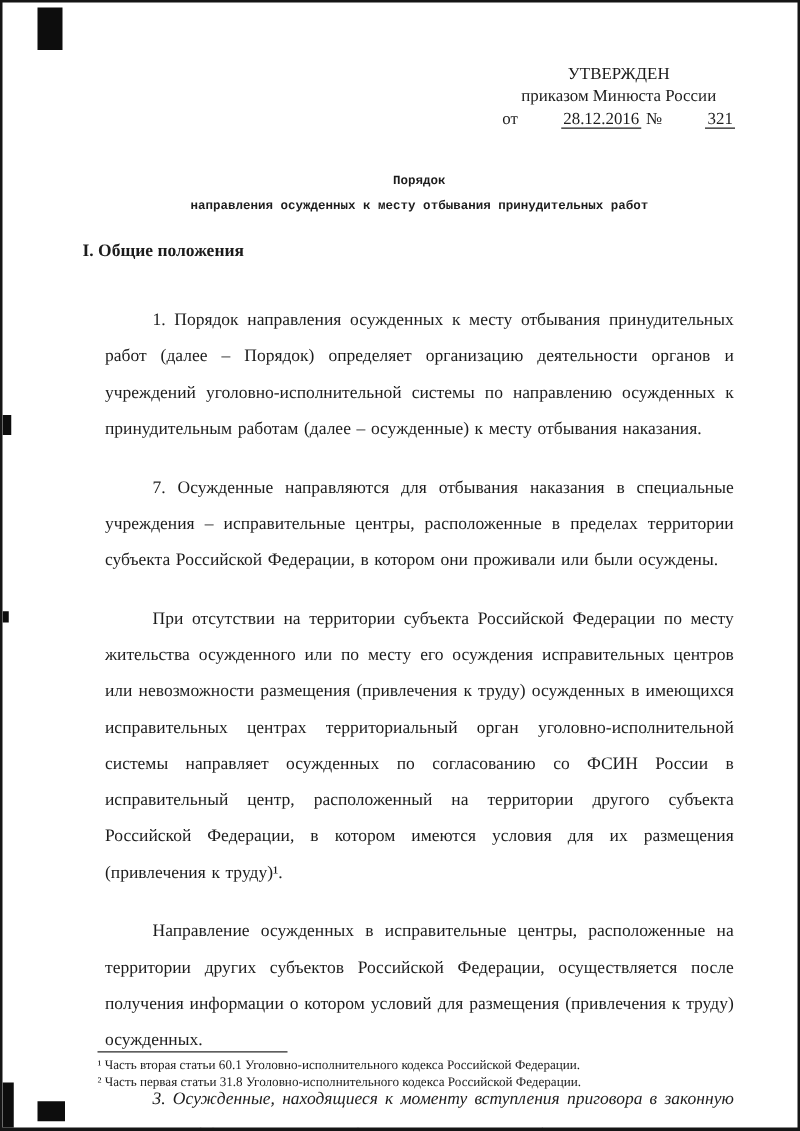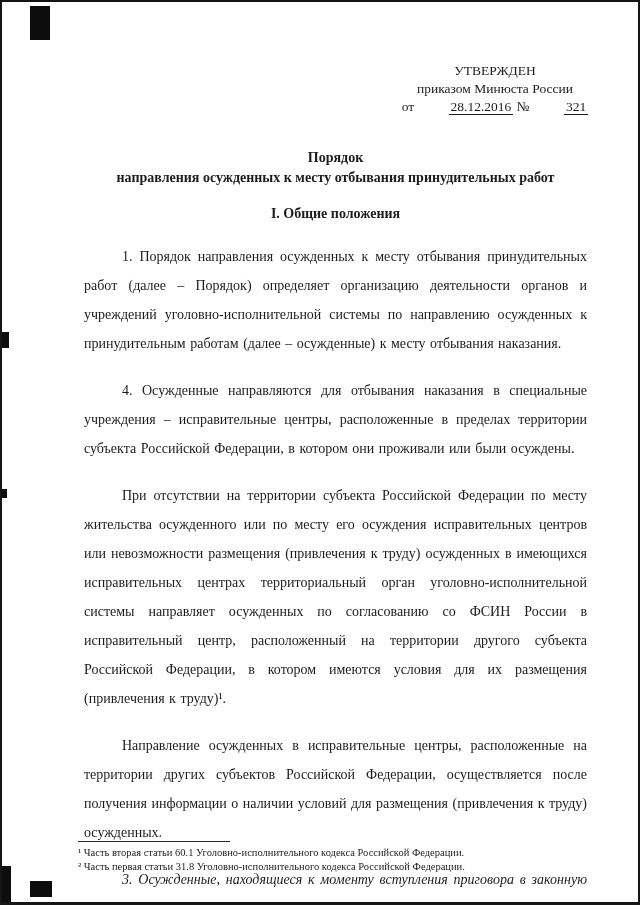--- a/index.html
+++ b/index.html
@@ -7,21 +7,21 @@
     position: relative;
     width: 640px;
     height: 905px;
     box-sizing: border-box;
     margin: 0;
     background: #ffffff;
     border: 2px solid #151515;
     border-bottom-width: 3px;
     font-family: "Liberation Serif", "DejaVu Serif", serif;
     color: #1c1c1c;
-    padding: 60px 33px 0 64px;
+    padding: 48px 33px 0 64px;
     overflow: hidden;
   }
   
   .artifact { position: absolute; background: #0d0d0d; }
   .a1 { left: 28px; top: 4px;  width: 20px; height: 34px; }
   .a2 { left: 0;    top: 330px; width: 7px;  height: 16px; }
   .a3 { left: 0;    top: 487px; width: 5px;  height: 9px; }
   .a4 { left: 28px; top: 879px; width: 22px; height: 16px; }
   .a5 { left: 0;    top: 864px; width: 9px;  height: 41px; }
 
@@ -34,30 +34,31 @@
     line-height: 18px;
   }
   .approval .u {
     border-bottom: 1px solid #1c1c1c;
     padding: 0 2px;
     margin-left: 31px;
   }
   .doc-title {
     text-align: center;
     font-weight: bold;
-    font-size: 14px;
+    font-size: 10px;
     line-height: 20px;
     margin-top: 32px;
+    font-family: Liberation Mono, monospace;
   }
   .section-heading {
-    text-align: center;
+    text-align: left;
     font-weight: bold;
     font-size: 14px;
     margin-top: 18px;
-    margin-bottom: 20px;
+    margin-bottom: 32px;
   }
   p.para {
     margin: 18px;
     font-size: 14px;
     line-height: 29px;
     text-align: justify;
     text-indent: 38px;
     word-spacing: 1px;
   }
   p.gap-before { margin-top: 12px; font-style: italic; }
@@ -99,23 +100,23 @@
   </div>
 
   <div class="doc-title">
     <div>Порядок</div>
     <div>направления осужденных к месту отбывания принудительных работ</div>
   </div>
 
   <div class="section-heading">I.  Общие положения</div>
 
   <p class="para">1. Порядок направления осужденных к месту отбывания принудительных работ (далее – Порядок) определяет организацию деятельности органов и учреждений уголовно-исполнительной системы по направлению осужденных к принудительным работам (далее – осужденные) к месту отбывания наказания.</p>
-  <p class="para">4. Осужденные направляются для отбывания наказания в специальные учреждения – исправительные центры, расположенные в пределах территории субъекта Российской Федерации, в котором они проживали или были осуждены.</p>
+  <p class="para">7. Осужденные направляются для отбывания наказания в специальные учреждения – исправительные центры, расположенные в пределах территории субъекта Российской Федерации, в котором они проживали или были осуждены.</p>
   <p class="para">При отсутствии на территории субъекта Российской Федерации по месту жительства осужденного или по месту его осуждения исправительных центров или невозможности размещения (привлечения к труду) осужденных в имеющихся исправительных центрах территориальный орган уголовно-исполнительной системы направляет осужденных по согласованию со ФСИН России в исправительный центр, расположенный на территории другого субъекта Российской Федерации, в котором имеются условия для их размещения (привлечения к труду)¹.</p>
-  <p class="para">Направление осужденных в исправительные центры, расположенные на территории других субъектов Российской Федерации, осуществляется после получения информации о наличии условий для размещения (привлечения к труду) осужденных.</p>
+  <p class="para">Направление осужденных в исправительные центры, расположенные на территории других субъектов Российской Федерации, осуществляется после получения информации о котором условий для размещения (привлечения к труду) осужденных.</p>
   <p class="para gap-before">3. Осужденные, находящиеся к моменту вступления приговора в законную силу на свободе, а также осужденные, которым неотбытая часть наказания в виде лишения свободы заменена принудительными работами, следуют за счет государства в исправительный центр самостоятельно². Оплата проезда, обеспечение продуктами питания или денежными средствами на время проезда осужденных, самостоятельно следующих к месту отбывания принудительных работ, производятся в соответствии с постановлением Правительства Российской Федерации от 06.07.2012 № 691 «Об утверждении Правил оплаты проезда, обеспечения продуктами питания или деньгами на время проезда осужденных,</p>
 
   <div class="footnotes">
     <div class="fn-rule"></div>
     <div>¹ Часть вторая статьи 60.1 Уголовно-исполнительного кодекса Российской Федерации.</div>
     <div>² Часть первая статьи 31.8 Уголовно-исполнительного кодекса Российской Федерации.</div>
   </div>
 
 </div>
 

